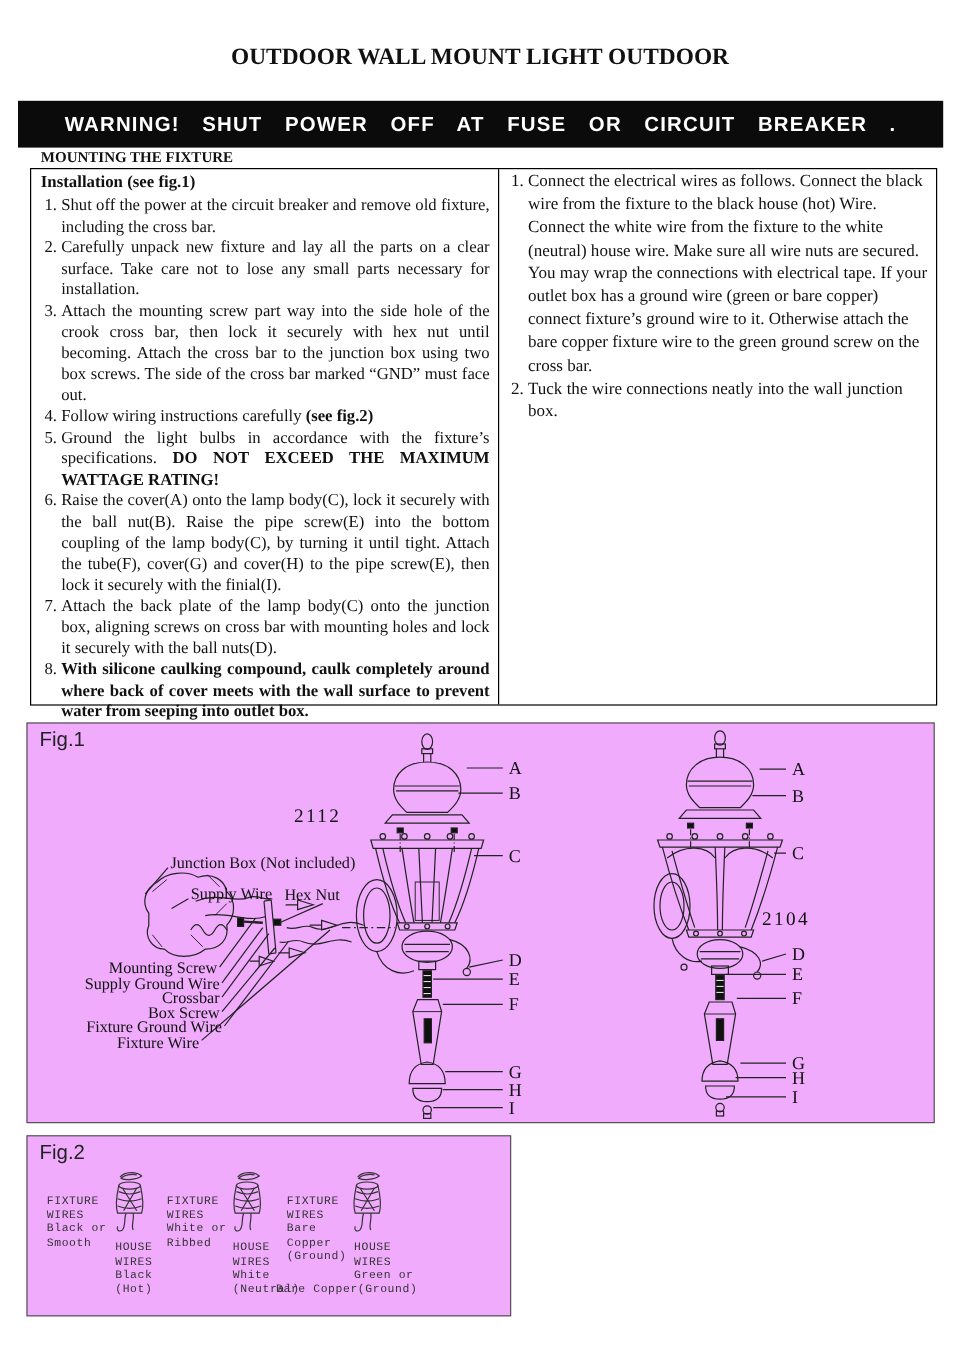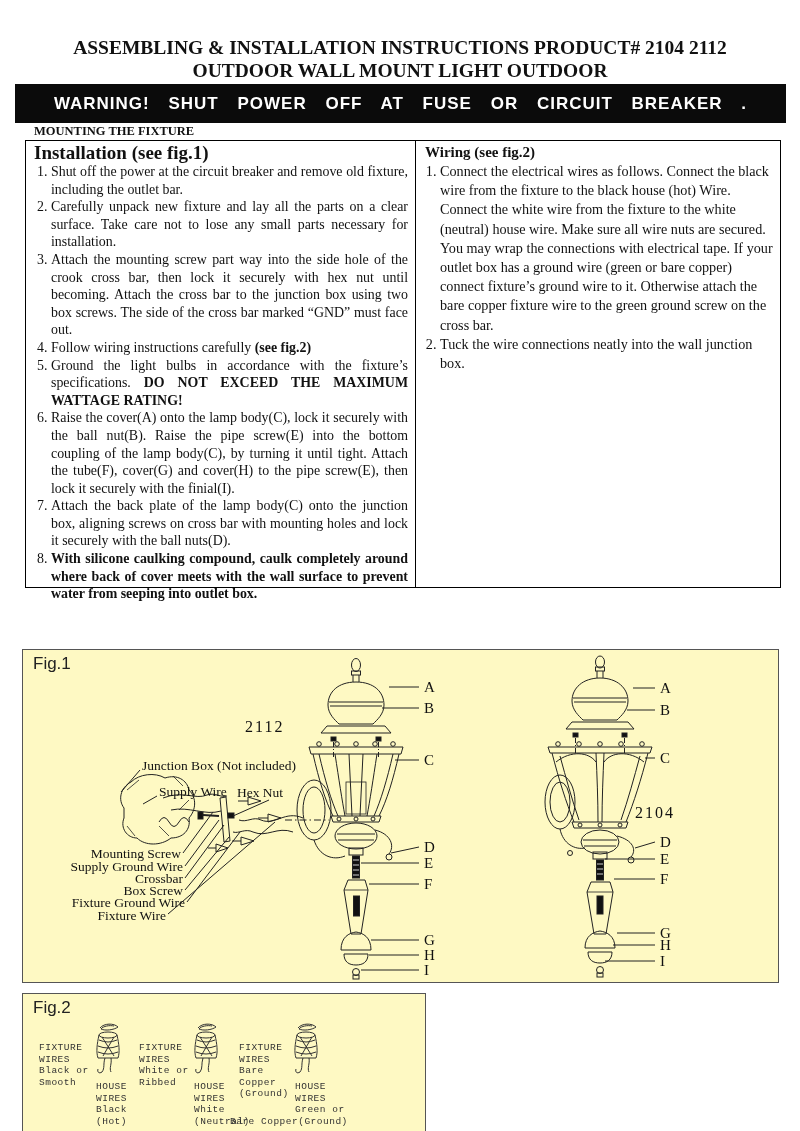--- a/index.html
+++ b/index.html
@@ -15,29 +15,29 @@
            letter-spacing:1px;word-spacing:13px;display:flex;align-items:center;
            justify-content:center;text-align:center;}
   .mounting{left:34px;top:124px;font-weight:bold;font-size:12.5px;}
 
   
   .instr{left:25px;top:140px;width:756px;height:448px;border:1.5px solid #000;
          box-sizing:border-box;display:flex;}
   .col-l{width:390px;border-right:1.4px solid #000;box-sizing:border-box;
          padding:1px 7px 0 8px;}
   .col-r{flex:1;padding:1px 6px 0 9px;}
-  .col-l h2{margin:0;font-size:19px;line-height:21px;}
+  .col-l h2{margin:0;font-size:14px;line-height:21px;}
   .col-r h2{margin:0;font-size:15px;line-height:20px;}
   ol{margin:0;padding-left:17px;}
   .col-l ol{font-size:13.9px;line-height:17.6px;text-align:justify;}
   .col-r ol{font-size:14.2px;line-height:19.2px;padding-left:15px;}
   ol li b{font-weight:bold;}
 
   
-  .figbox{border:1.3px solid #555;box-sizing:border-box;background:#fef9c3;margin-top:47px;}
+  .figbox{border:1.3px solid #555;box-sizing:border-box;background:#f0abfc;}
   .fig1{left:22px;top:602px;width:757px;height:334px;}
   .fig2{left:22px;top:946px;width:404px;height:151px;}
   .figlab{position:absolute;left:10px;top:4px;font-family:"Liberation Sans",sans-serif;
           font-size:17px;color:#222;}
   .mono{position:absolute;font-family:"Liberation Mono",monospace;font-size:9.5px;
         line-height:11.5px;letter-spacing:0.5px;white-space:pre;color:#333;}
   svg text{font-family:"Liberation Serif",serif;fill:#111;}
   .callout{font-size:15px;}
   .plabel{font-size:13.5px;}
   .model{font-size:16px;letter-spacing:2px;}
@@ -54,44 +54,42 @@
       <path d="M6,18 Q15,22 24,18"></path>
       <path d="M5,24 Q15,28 25,24"></path>
       <path d="M5,30 Q15,34 25,30"></path>
       <path d="M9,15 L21,34 M21,15 L10,34"></path>
       <path d="M12,36 C10,42 12,46 9,50 M18,36 C19,42 16,46 18,50 M9,50 C6,52 4,50 5,47"></path>
     </g>
   </defs>
 </svg>
 
 <div class="abs title">
-  <div>ASSEMBLING &amp; INSTALLATION INSTRUCTIONS PRODUCT# 2104 2112</div>
   <div>OUTDOOR WALL MOUNT LIGHT OUTDOOR</div>
 </div>
 <div class="abs warning">
   <span>WARNING! SHUT POWER OFF AT FUSE OR CIRCUIT BREAKER .</span>
 </div>
 <div class="abs mounting">MOUNTING THE FIXTURE</div>
 
 <div class="abs instr">
   <div class="col-l">
     <h2>Installation (see fig.1)</h2>
     <ol>
-        <li><span>Shut off the power at the circuit breaker and remove old fixture, including the outlet bar.</span></li>
+        <li><span>Shut off the power at the circuit breaker and remove old fixture, including the cross bar.</span></li>
         <li><span>Carefully unpack new fixture and lay all the parts on a clear surface. Take care not to lose any small parts necessary for installation.</span></li>
         <li><span>Attach the mounting screw part way into the side hole of the crook cross bar, then lock it securely with hex nut until becoming. Attach the cross bar to the junction box using two box screws. The side of the cross bar marked “GND” must face out.</span></li>
         <li><span>Follow wiring instructions carefully </span><b>(see fig.2)</b></li>
         <li><span>Ground the light bulbs in accordance with the fixture’s specifications. </span><b>DO NOT EXCEED THE MAXIMUM WATTAGE RATING!</b></li>
         <li><span>Raise the cover(A) onto the lamp body(C), lock it securely with the ball nut(B). Raise the pipe screw(E) into the bottom coupling of the lamp body(C), by turning it until tight. Attach the tube(F), cover(G) and cover(H) to the pipe screw(E), then lock it securely with the finial(I).</span></li>
         <li><span>Attach the back plate of the lamp body(C) onto the junction box, aligning screws on cross bar with mounting holes and lock it securely with the ball nuts(D).</span></li>
         <li><b>With silicone caulking compound, caulk completely around where back of cover meets with the wall surface to prevent water from seeping into outlet box.</b></li>
       </ol>
   </div>
   <div class="col-r">
-    <h2>Wiring (see fig.2)</h2>
     <ol>
         <li><span>Connect the electrical wires as follows. Connect the black wire from the fixture to the black house (hot) Wire. Connect the white wire from the fixture to the white (neutral) house wire. Make sure all wire nuts are secured. You may wrap the connections with electrical tape. If your outlet box has a ground wire (green or bare copper) connect fixture’s ground wire to it. Otherwise attach the bare copper fixture wire to the green ground screw on the cross bar.</span></li>
         <li><span>Tuck the wire connections neatly into the wall junction box.</span></li>
       </ol>
   </div>
 </div>
 
 <div class="abs figbox fig1">
   <div class="figlab">Fig.1</div>
   <svg width="754" height="331" viewBox="0 0 754 331" fill="none" stroke="#222" stroke-width="1">

